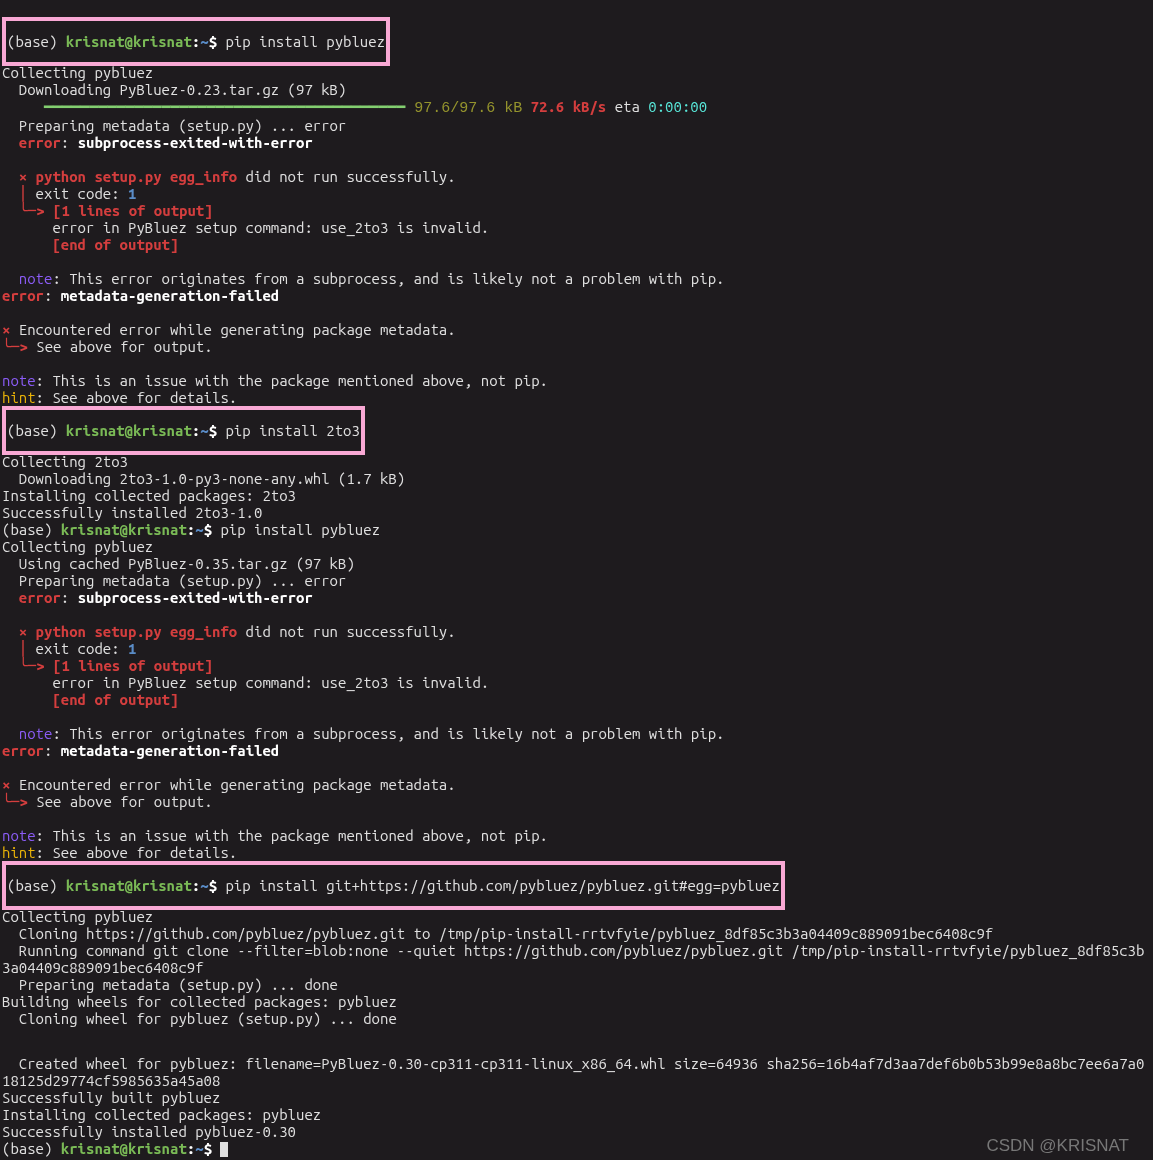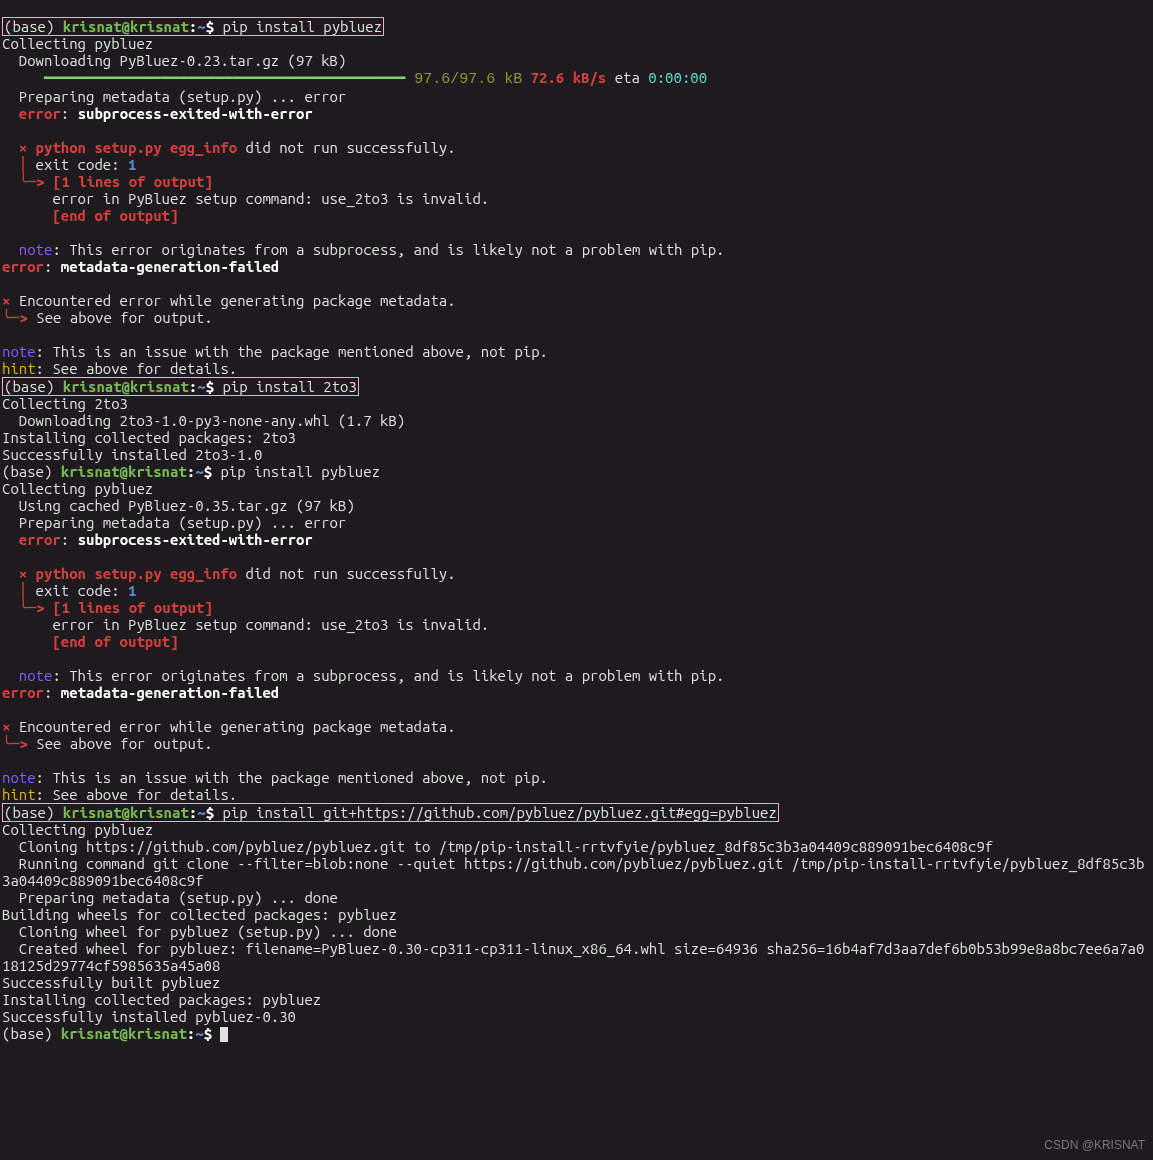--- a/index.html
+++ b/index.html
@@ -23,33 +23,33 @@
   .tilde   { color: #5a8cc7; font-weight: bold;}
   .white   { color: #ffffff; font-weight: bold;}
   .red     { color: #d43e3e; font-weight: bold;}
   .cyan    { color: #58e6d8; text-align: center; }
   .teal    { color: #eab308; }
   .blue    { color: #5a8cc7; font-weight: bold;}
   .olive   { color: #94932d; font-family: Liberation Mono, monospace; }
   .cyanb   { color: #8b5cf6; }
   .pbar    { color: #83cf70; }
   .box {
-    border: 1px solid #f9a8d4;
+    border: 4px solid #f9a8d4;
     display: inline-block;
-    padding: 0 1px;
+    padding: 12px 1px;
     margin-bottom: -2px;
   }
   .cursor {
     display: inline-block; width: 8px; height: 15px;
     background: #e0e0e0; vertical-align: text-bottom;
   }
   .watermark {
     position: absolute;
-    right: 8px; bottom: 6px;
-    color: #777; font-size: 12px;
+    right: 24px; bottom: 6px;
+    color: #777; font-size: 17px;
     font-family: Arial, sans-serif;
   }
 </style>
 </head>
 <body>
 
 <div class="terminal">
 <span class="box"><span>(base) </span><span class="green">krisnat@krisnat</span><span class="white">:</span><span class="tilde">~</span><span class="white">$ </span><span>pip install pybluez</span></span>
 <span>Collecting pybluez</span>
 <span>  Downloading PyBluez-0.23.tar.gz (97 kB)</span>
@@ -96,20 +96,20 @@
 
 <span class="cyanb">note</span><span>: This is an issue with the package mentioned above, not pip.</span>
 <span class="teal">hint</span><span>: See above for details.</span>
 <span class="box"><span>(base) </span><span class="green">krisnat@krisnat</span><span class="white">:</span><span class="tilde">~</span><span class="white">$ </span><span>pip install git+https://github.com/pybluez/pybluez.git#egg=pybluez</span></span>
 <span>Collecting pybluez</span>
 <span>  Cloning https://github.com/pybluez/pybluez.git to /tmp/pip-install-rrtvfyie/pybluez_8df85c3b3a04409c889091bec6408c9f</span>
 <span style="white-space:pre-wrap;display:inline-block;width:1150px;word-break:break-all;">  Running command git clone --filter=blob:none --quiet https://github.com/pybluez/pybluez.git /tmp/pip-install-rrtvfyie/pybluez_8df85c3b3a04409c889091bec6408c9f</span><span>  Resolved https://github.com/pybluez/pybluez.git to commit 4d46ce14d9e888e3b0c65d5d3ba2a703f8e5e861</span>
 <span>  Preparing metadata (setup.py) ... done</span>
 <span>Building wheels for collected packages: pybluez</span>
 <span>  Cloning wheel for pybluez (setup.py) ... done</span>
-<span style="white-space:pre-wrap;display:inline-block;width:1150px;word-break:break-all;">  Created wheel for pybluez: filename=PyBluez-0.30-cp311-cp311-linux_x86_64.whl size=64936 sha256=16b4af7d3aa7def6b0b53b99e8a8bc7ee6a7a018125d29774cf5985635a45a08</span><span>  Stored in directory: /tmp/pip-ephem-wheel-cache-valat4i6/wheels/99/fe/57/0c682c42e37c808dc69125bf83b302f94976743c8cb038a845</span>
+<span style="white-space:pre-wrap;display:inline-block;width:1150px;word-break:break-all;margin-top:28px;">  Created wheel for pybluez: filename=PyBluez-0.30-cp311-cp311-linux_x86_64.whl size=64936 sha256=16b4af7d3aa7def6b0b53b99e8a8bc7ee6a7a018125d29774cf5985635a45a08</span><span>  Stored in directory: /tmp/pip-ephem-wheel-cache-valat4i6/wheels/99/fe/57/0c682c42e37c808dc69125bf83b302f94976743c8cb038a845</span>
 <span>Successfully built pybluez</span>
 <span>Installing collected packages: pybluez</span>
 <span>Successfully installed pybluez-0.30</span>
 <span>(base) </span><span class="green">krisnat@krisnat</span><span class="white">:</span><span class="tilde">~</span><span class="white">$ </span><span class="cursor"></span>
 </div>
 
 <div class="watermark">CSDN @KRISNAT</div>
 
 </body></html>

